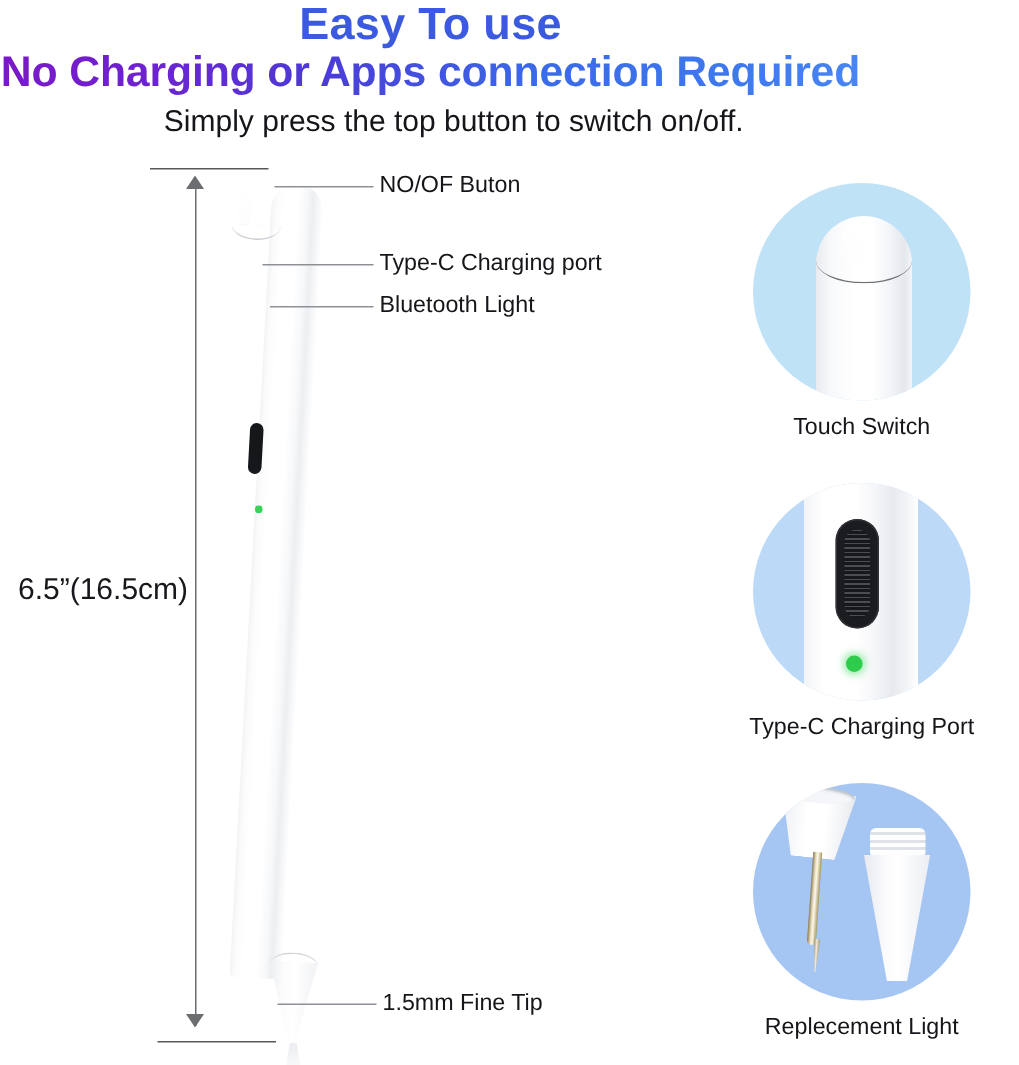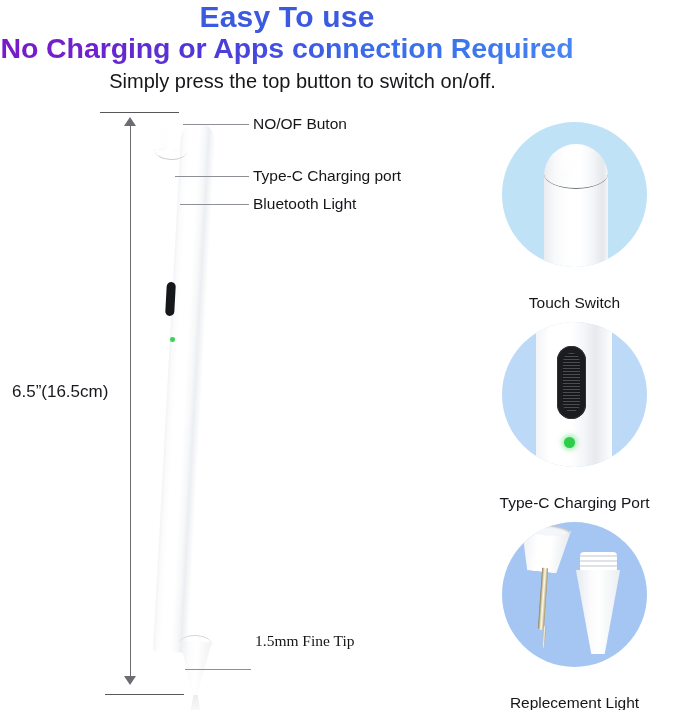--- a/index.html
+++ b/index.html
@@ -81,21 +81,21 @@
     border-bottom: 9px solid #6b6d71;
   }
   #dim-arrow-dn {
     top: 676px;
     border-top: 9px solid #6b6d71;
   }
   #dim-label {
     position: absolute;
     left: 12px;
     top: 382px;
-    font-size: 17px;
+    font-size: 20px;
     color: #17181c;
     white-space: nowrap;
   }
 
   
   #pen {
     position: absolute;
     left: 140px;
     top: 112px;
     width: 80px;
@@ -199,37 +199,37 @@
     white-space: nowrap;
     text-align: center;
   }
   #leader-1 { left: 183px; top: 124px; width: 66px; }
   #label-1  { left: 253px; top: 115px; }
   #leader-2 { left: 175px; top: 176px; width: 74px; }
   #label-2  { left: 253px; top: 167px; }
   #leader-3 { left: 180px; top: 204px; width: 69px; }
   #label-3  { left: 253px; top: 195px; }
   #leader-4 { left: 185px; top: 669px; width: 66px; }
-  #label-4  { left: 255px; top: 632px; font-family: Liberation Serif, serif; }
+  #label-4  { left: 255px; top: 660px; }
 
   
   .feature {
     position: absolute;
     width: 209px;
   }
   .feature-circle {
     position: relative;
     width: 145px;
     height: 145px;
     margin: 0 auto;
     border-radius: 50%;
     overflow: hidden;
   }
   .feature-caption {
-    margin-top: 26px;
+    margin-top: 8px;
     text-align: center;
     font-size: 15.5px;
     line-height: 19px;
     color: #15161a;
     white-space: nowrap;
   }
 
   #feature-1 { left: 470px; top: 122px; }
   #feature-2 { left: 470px; top: 322px; }
   #feature-3 { left: 470px; top: 522px; }

